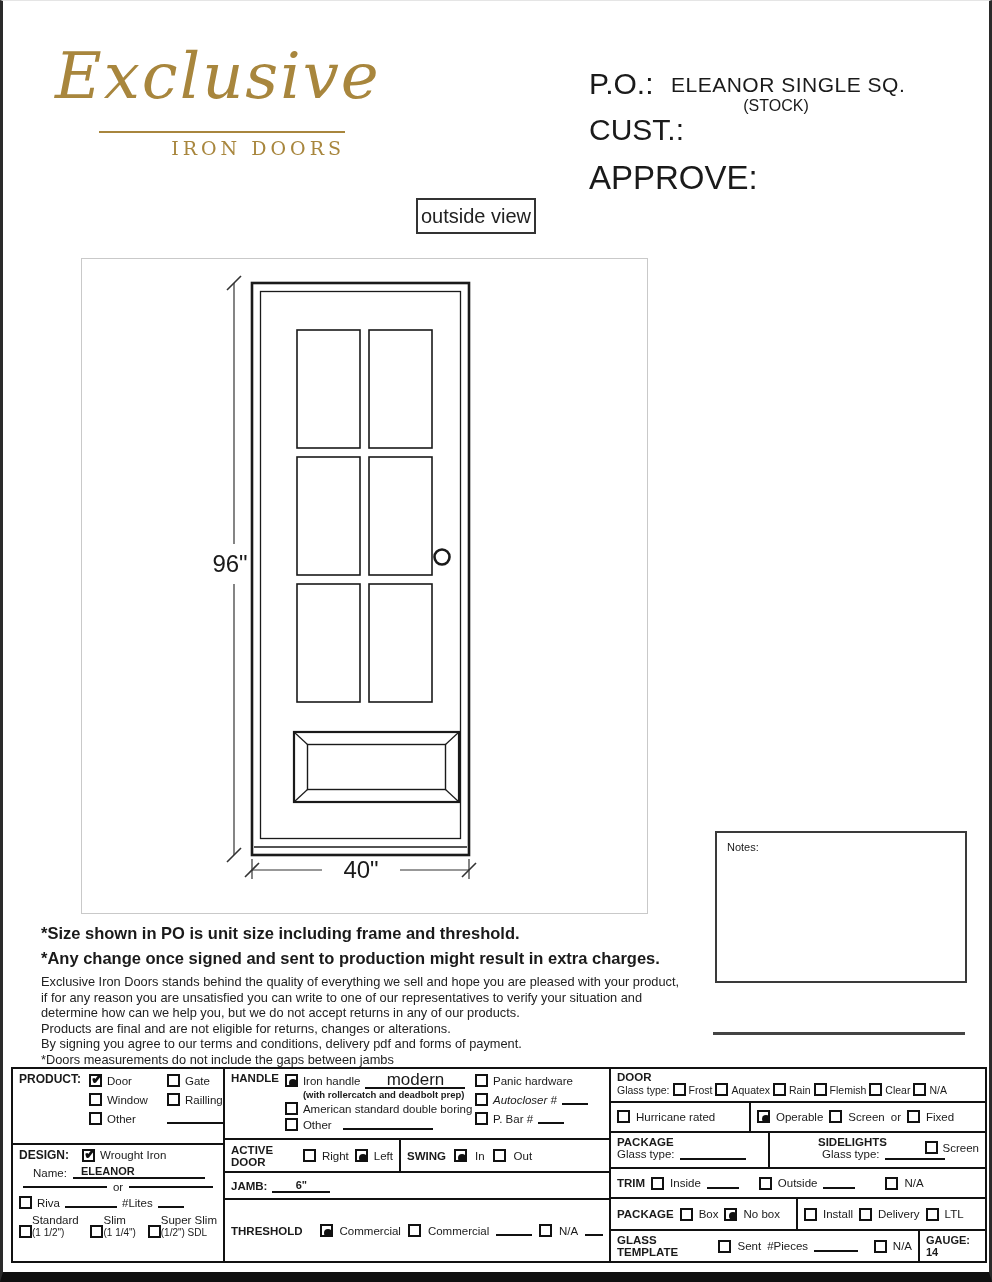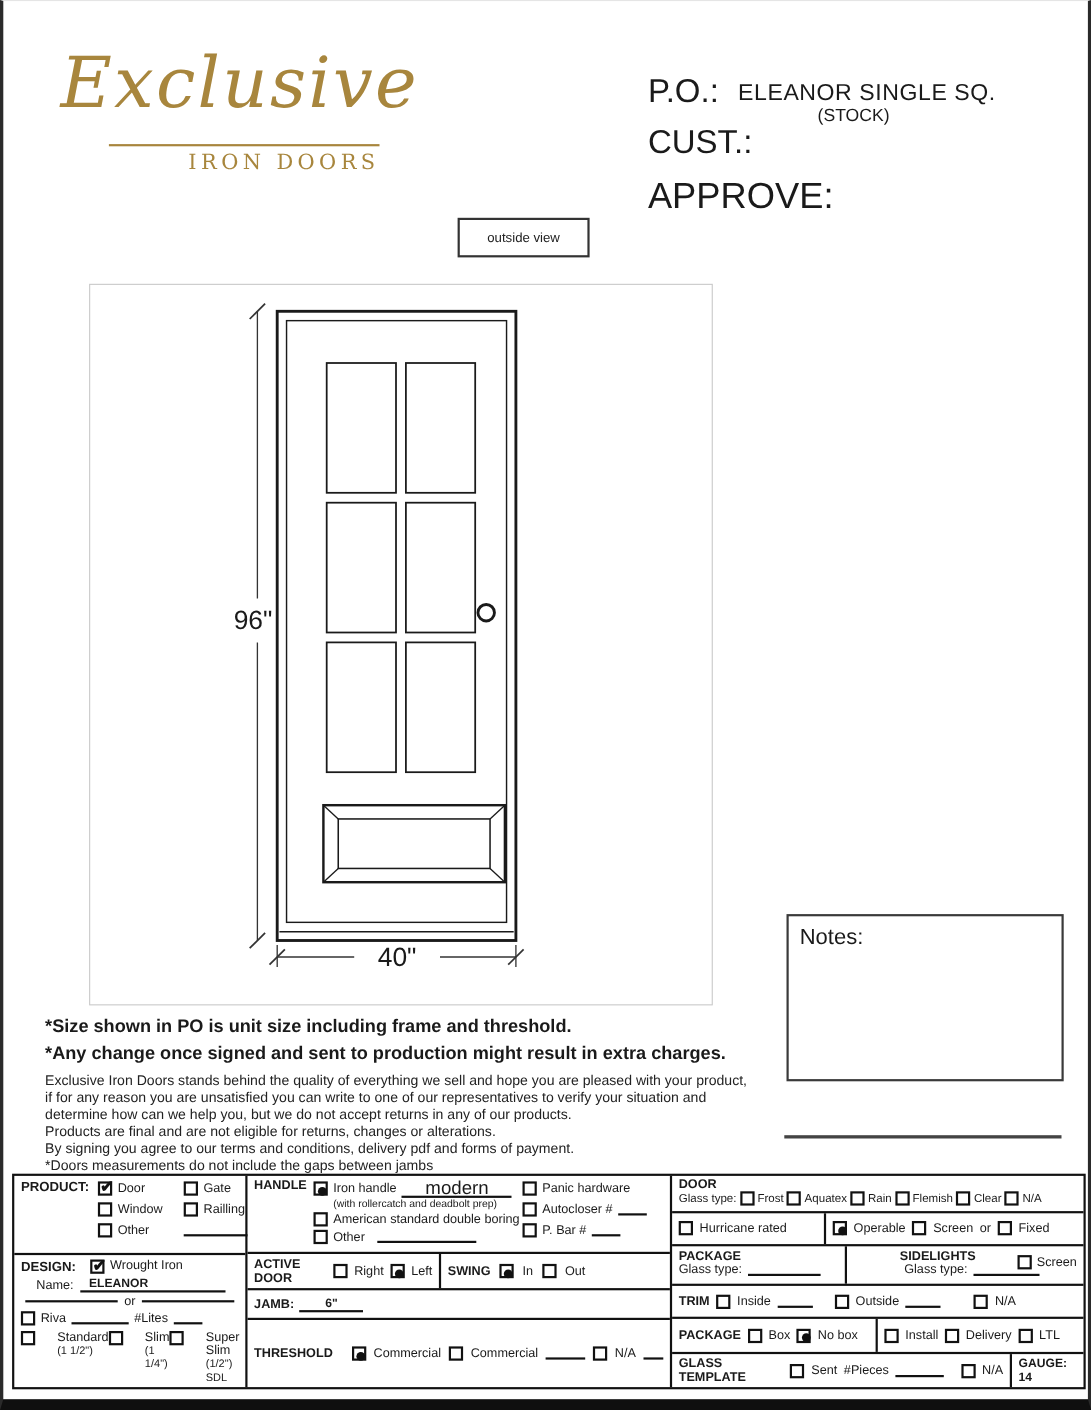--- a/index.html
+++ b/index.html
@@ -24,26 +24,26 @@
   }
   .po-label   { position:absolute; left:586px; top:66px;  font-size:30px; }
   .po-value   { position:absolute; left:668px; top:72px;  font-size:21px; letter-spacing:.5px; }
   .po-note    { position:absolute; left:668px; top:96px;  width:210px; text-align:center; font-size:16px; }
   .cust-label { position:absolute; left:586px; top:112px; font-size:30px; }
   .appr-label { position:absolute; left:586px; top:158px; font-size:33px; }
   
   .view-box {
     position:absolute; left:413px; top:197px; width:120px; height:36px;
     border:2.5px solid #333; display:flex; align-items:center; justify-content:center;
-    font-size:12px; color:#222;
+    font-size:20px; color:#222;
   }
   
   .diagram { position:absolute; left:78px; top:257px; width:567px; height:656px; border:1.5px solid #c9c9c9; }
   
-  .notes-box { position:absolute; left:712px; top:830px; width:252px; height:152px; border:2px solid #3a3a3a; padding:8px 10px; font-size:20px; }
+  .notes-box { position:absolute; left:712px; top:830px; width:252px; height:152px; border:2px solid #3a3a3a; padding:8px 10px; font-size:11px; }
   
   .disc-bold1 { position:absolute; left:38px; top:923px; font-size:16.5px; font-weight:bold; }
   .disc-bold2 { position:absolute; left:38px; top:948px; font-size:16.5px; font-weight:bold; }
   .disc-par   { position:absolute; left:38px; top:973px; font-size:12.8px; line-height:15.6px; color:#222; }
   
   .appr-line { position:absolute; left:710px; top:1031px; width:252px; height:2.5px; background:#444; }
   .appr-text { position:absolute; left:700px; top:1040px; width:272px; text-align:center; font-size:16.5px; color:#222; letter-spacing:.5px; }
   
   .form { position:absolute; left:8px; top:1066px; width:976px; height:196px; border:2.5px solid #111; display:flex; font-size:11.5px; }
   .col { display:flex; flex-direction:column; }
@@ -59,21 +59,21 @@
   .cb.dot::after { content:""; position:absolute; left:2.5px; top:2.5px; width:8px; height:8px; border-radius:50%; background:#111; }
   .blank { display:inline-block; border-bottom:2px solid #111; height:11px; }
   .sm { font-size:9.5px; }
   .subsz { font-size:10px; }
   
   .product-grid { display:grid; grid-template-columns:78px auto; row-gap:6px; margin-left:8px; margin-top:2px; }
   .design-name { display:flex; align-items:flex-end; gap:6px; margin:3px 0 2px 14px; }
   .orline { display:flex; align-items:center; gap:6px; margin:2px 4px; }
   .orline .rule { flex:1; height:2px; background:#111; }
   .tripple { display:flex; justify-content:space-between; margin-top:5px; }
-  .tripple .row { gap:20px; align-items:flex-start; }
+  .tripple .row { gap:0; align-items:flex-end; }
   
   .split { display:flex; padding:0; }
   .split > div { padding:3px 6px; }
   .split .divider { border-left:2.5px solid #111; }
   .gauge-cell { display:flex; align-items:center; justify-content:center; font-weight:bold; font-size:11px; padding:0 4px; }
 </style>
 </head>
 <body>
 
 <div class="page">
@@ -224,37 +224,37 @@
 
     <div class="col col2">
       <div class="sec" style="height:71px; display:flex;">
         <span class="seclabel" style="margin-right:6px;">HANDLE</span>
         <div style="flex:1;">
           <div class="row">
             <span class="cb dot"></span>
             <span>Iron handle</span>
             <span style="border-bottom:2px solid #111; width:100px; font-size:17px; line-height:15px; text-align:center;">modern</span>
           </div>
-          <div class="sm" style="margin-left:18px;">(with rollercatch and deadbolt prep)</div>
+          <div class="sm" style="margin-left:18px;font-weight:bold;">(with rollercatch and deadbolt prep)</div>
           <div class="row" style="margin-top:2px;">
             <span class="cb"></span>
             <span>American standard double boring</span>
           </div>
           <div class="row" style="margin-top:3px;">
             <span class="cb"></span>
             <span>Other</span>
             <span class="blank" style="width:90px; margin-left:6px;"></span>
           </div>
         </div>
         <div style="width:128px;">
           <div class="row" style="margin-top:2px;">
             <span class="cb"></span>
             <span>Panic hardware</span>
           </div>
-          <div class="row" style="margin-top:6px;">
+          <div class="row" style="margin-top:6px;font-style:italic;">
             <span class="cb"></span>
             <span>Autocloser #</span>
             <span class="blank" style="width:26px;"></span>
           </div>
           <div class="row" style="margin-top:6px;">
             <span class="cb"></span>
             <span>P. Bar #</span>
             <span class="blank" style="width:26px;"></span>
           </div>
         </div>

